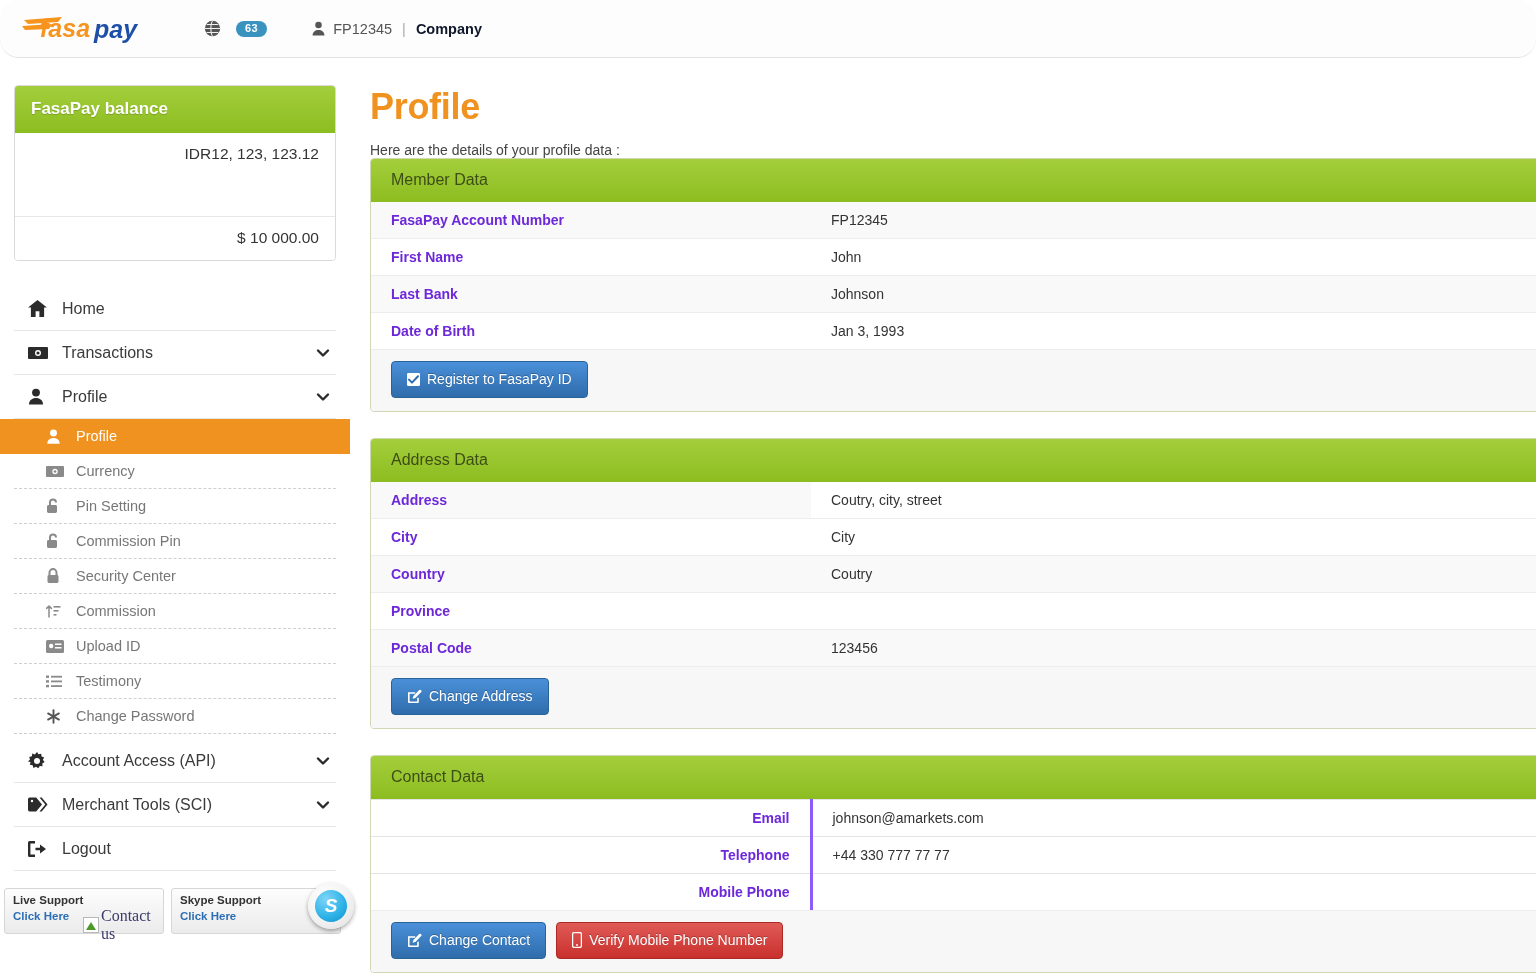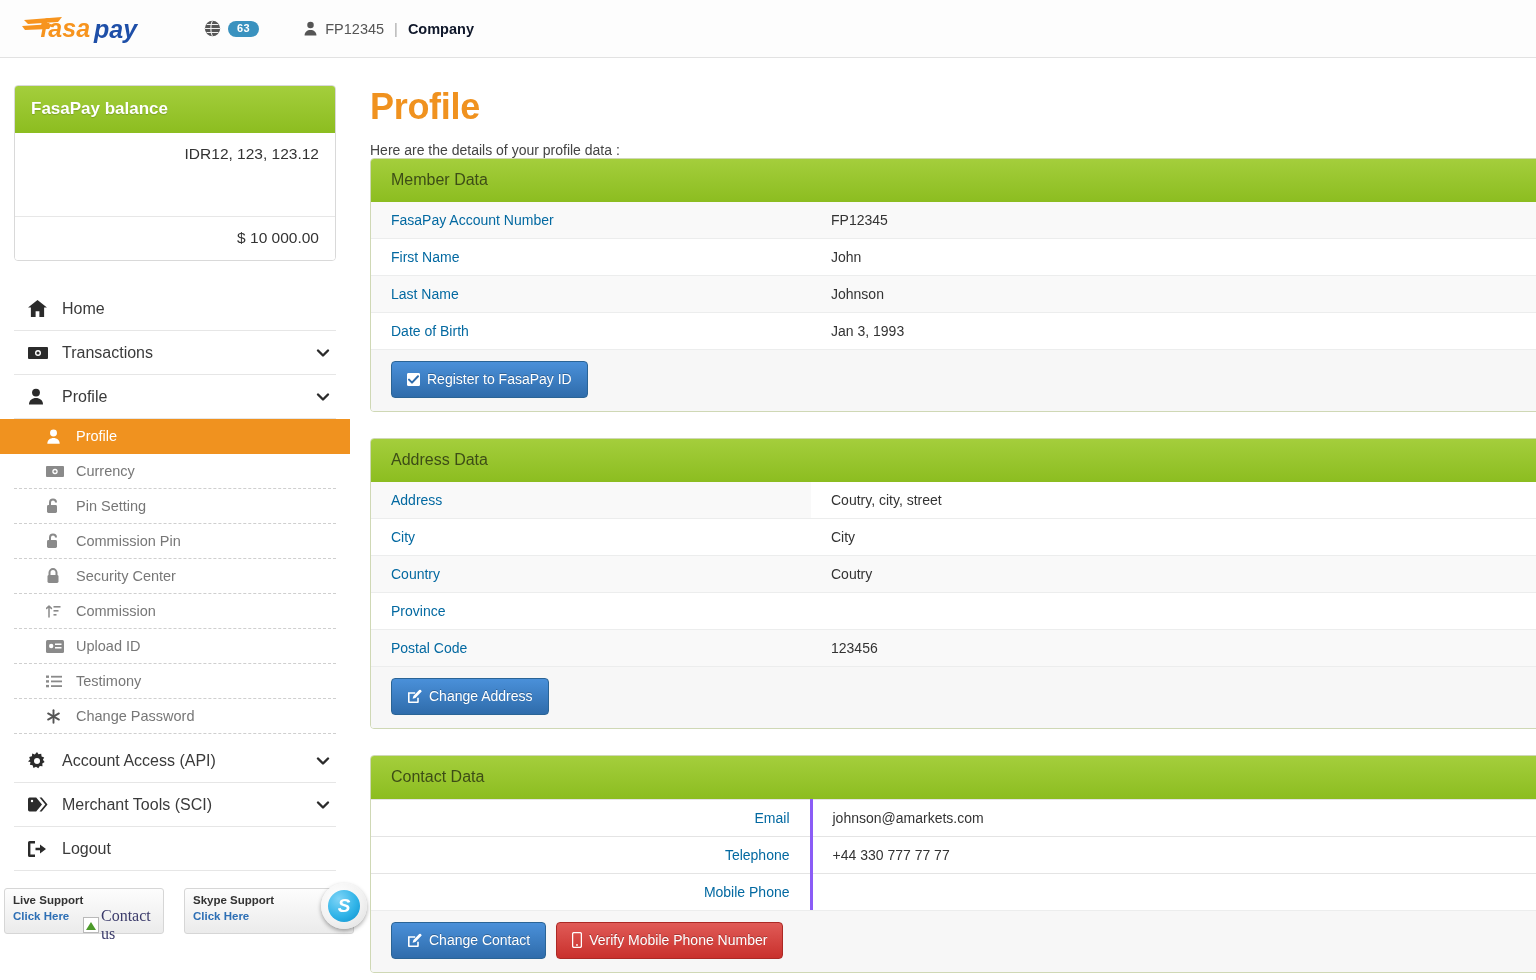--- a/index.html
+++ b/index.html
@@ -12,26 +12,26 @@
     font-size: 14px;
     color: #333;
   }
   #page { position: relative; width: 1536px; height: 980px; overflow: hidden; }
 
   
   .topbar {
     position: absolute; left: 0; top: 0; width: 1536px; height: 58px;
     background: #fdfdfd;
     border-bottom: 1px solid #e2e2e2;
-    display: flex; align-items: center;
+    display: flex; align-items: center; border-radius: 19px;
   }
   .logo { margin-left: 22px; width: 142px; height: 34px; position: relative; }
   .logo svg { display:block; }
 
-  .globe-group { display: flex; align-items: center; margin-left: 40px; gap: 7px; }
+  .globe-group { display: flex; align-items: center; margin-left: 40px; gap: 15px; }
   .globe-icon { width: 17px; height: 17px; display:block; }
   .lang-badge {
     background: #3a92bf; color: #fff; border-radius: 9px;
     font-size: 11px; font-weight: bold; padding: 2px 9px 3px;
     line-height: 1; letter-spacing: .5px;
   }
   .user-group { display:flex; align-items:center; margin-left: 45px; gap: 8px; color:#555; font-size: 14.5px; }
   .user-icon { width: 13px; height: 15px; }
   .user-sep { color: #a9a9a9; margin: 0 2px; }
   .company-label { color:#0f172a;font-weight:bold; }
@@ -85,21 +85,21 @@
   }
   .sub-item .ico { width: 22px; margin-right: 8px; display:flex; align-items:center; }
   .sub-item.active {
     background: #f0921f; color: #fff;
     border-bottom: 1px dashed #f0921f;
     margin: 0 -14px; padding-left: 46px; width: calc(100% + 28px);
   }
   .sub-item.active .ico svg * { fill: #fff; }
 
   
-  .support-row { position: absolute; left: 4px; top: 830px; display: flex; gap: 20px; }
+  .support-row { position: absolute; left: 4px; top: 830px; display: flex; gap: 7px; }
   .support-box {
     border: 1px solid #d6d6d6;
     background: linear-gradient(to bottom,#fdfdfd 0%, #ebebeb 100%);
     border-radius: 3px;
     padding: 4px 8px 6px;
     position: relative;
     min-width: 160px;
     height: 46px;
   }
   .support-title { font-size: 11.5px; font-weight: bold; color: #333; line-height: 1.35; }
@@ -147,21 +147,21 @@
     background: linear-gradient(to bottom, #a4ce3c 0%, #8cbd20 100%);
     padding: 12px 20px 13px;
     font-size: 16px;
     color: #3d4d16;
   }
   table.data { width: 100%; border-collapse: collapse; table-layout: fixed; }
   table.data td { padding: 10px 20px; font-size: 14px; vertical-align: middle; }
   table.data tr:nth-child(odd) td { background: #f9f9f9; }
   table.data tr:nth-child(even) td { background: #ffffff; }
   table.data tr + tr td { border-top: 1px solid #eceded; }
-  td.k { font-weight: normal; color: #0369a1; width: 440px; }
+  td.k { font-weight: bold; color: #6d28d9; width: 440px; }
   td.v { color: #333; }
   .panel-foot { background: #f7f7f7; padding: 11px 20px 13px; border-top: 1px solid #eceded; display:flex; gap:10px; }
 
   
   .panel.bordered table.data td.k { border-right: 3px solid #8b5cf6; width: 440px; text-align: right; }
   .panel.bordered table.data td { border-top: 1px solid #e4e4e4; }
   .panel.bordered table.data tr:nth-child(odd) td,
   .panel.bordered table.data tr:nth-child(even) td { background: #fff; }
 
   .addr-hl {
@@ -438,21 +438,21 @@
         <tbody>
             <tr>
           <td class="k">FasaPay Account Number</td>
           <td class="v">FP12345</td>
         </tr>
         <tr>
           <td class="k">First Name</td>
           <td class="v">John</td>
         </tr>
         <tr>
-          <td class="k">Last Name</td>
+          <td class="k">Last Bank</td>
           <td class="v">Johnson</td>
         </tr>
         <tr>
           <td class="k">Date of Birth</td>
           <td class="v">Jan 3, 1993</td>
         </tr>
       </tbody>
         </table>
       <div class="panel-foot">
         <div class="btn btn-blue">

